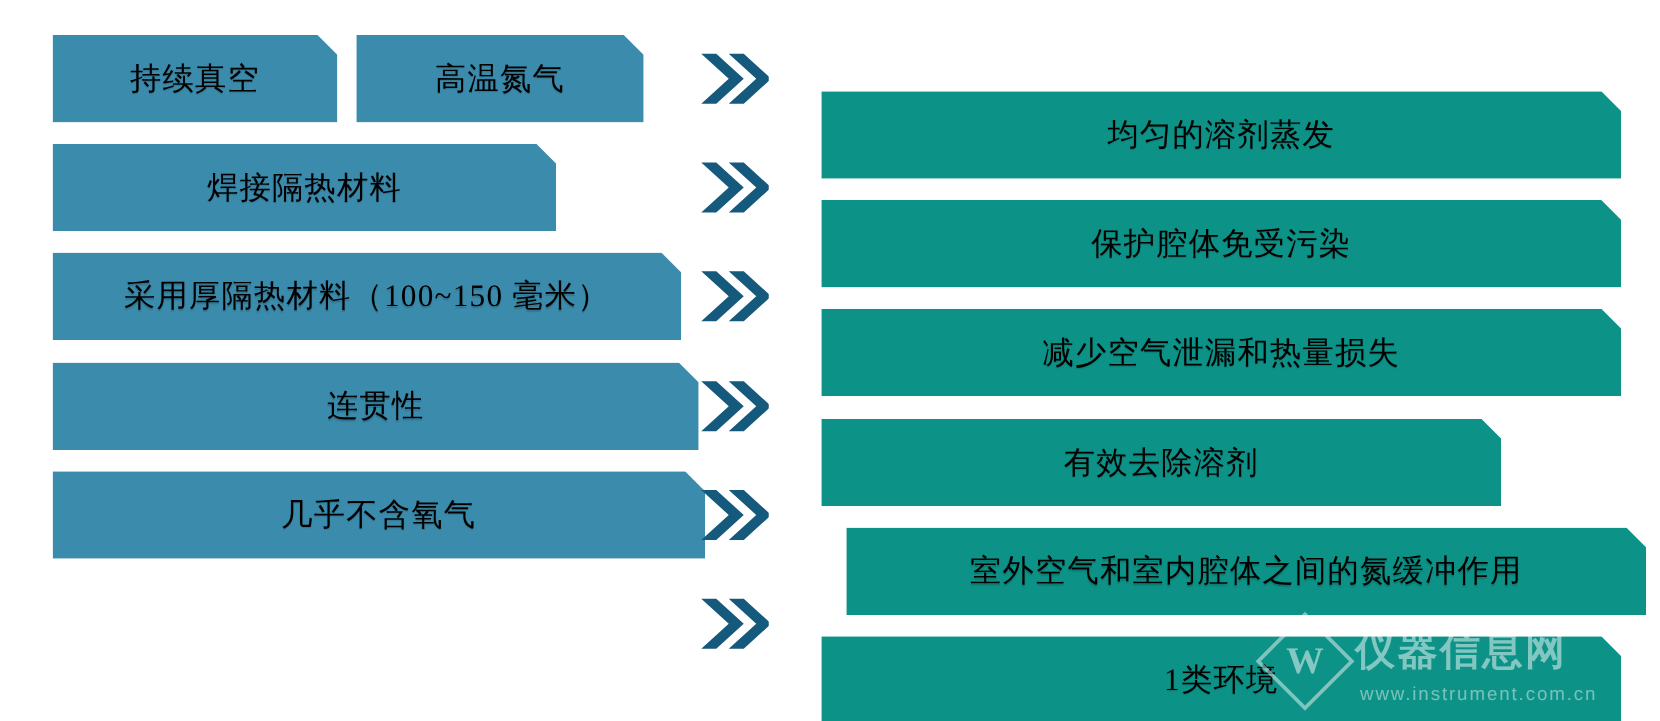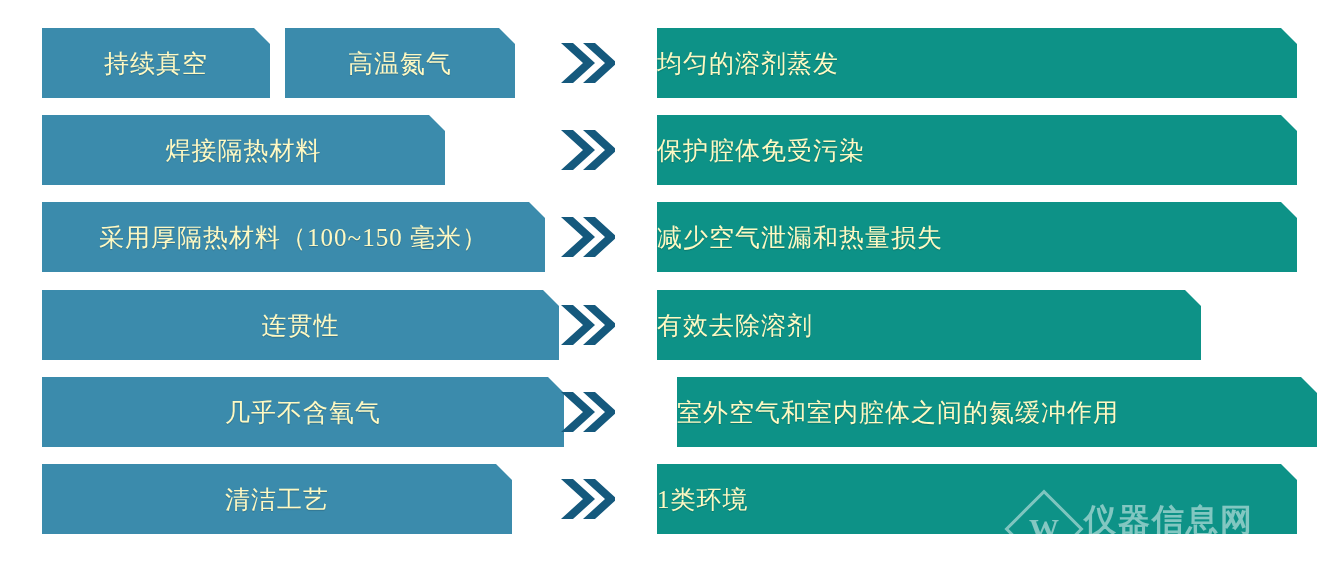--- a/index.html
+++ b/index.html
@@ -32,39 +32,40 @@
 
   
   .chip {
     position: absolute;
     top: 0;
     height: 70px;
     box-sizing: border-box;
     display: flex;
     align-items: center;
     justify-content: center;
-    color: #fef9c3;
+    color: #000000;
     font-size: 25px;
     letter-spacing: 1px;
     line-height: 1;
     white-space: nowrap;
     -webkit-clip-path: polygon(0 0, calc(100% - 16px) 0, 100% 16px, 100% 100%, 0 100%);
     clip-path: polygon(0 0, calc(100% - 16px) 0, 100% 16px, 100% 100%, 0 100%);
     text-shadow: 0 1px 1px rgba(0,0,0,0.18);
   }
 
   .chip.blue   { background: #3b8bac; }
   .chip.green  { background: #0d9287; }
 
   
   .left-chip { }
 
   
   .chip.green {
-    justify-content: flex-start;
+    justify-content: center;
+    margin-top: 45px;
   }
 
   
   .chevron {
     position: absolute;
     top: 0;
     left: 552px;
     width: 70px;
     height: 70px;
     display: flex;
@@ -202,23 +203,20 @@
         <polygon points="2,2 14,2 36,22 14,42 2,42 24,22" fill="#15597d"></polygon>
         <polygon points="24,2 36,2 58,22 36,42 24,42 46,22" fill="#15597d"></polygon>
       </svg>
     </div>
     <div class="chip green" style="left:677px;width:640px">
       <span>室外空气和室内腔体之间的氮缓冲作用</span>
     </div>
   </div>
 
   <div class="row" style="top:464px">
-    <div class="chip blue left-chip" style="left:42px;width:470px">
-      <span>清洁工艺</span>
-    </div>
     <div class="chevron">
       <svg width="56" height="44" viewBox="0 0 56 44" aria-hidden="true">
         <polygon points="2,2 14,2 36,22 14,42 2,42 24,22" fill="#15597d"></polygon>
         <polygon points="24,2 36,2 58,22 36,42 24,42 46,22" fill="#15597d"></polygon>
       </svg>
     </div>
     <div class="chip green" style="left:657px;width:640px">
       <span>1类环境</span>
     </div>
   </div>

